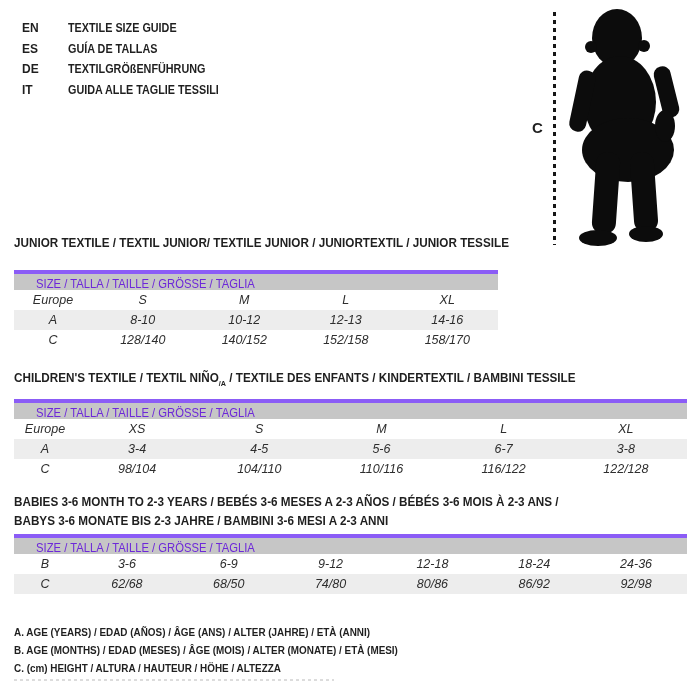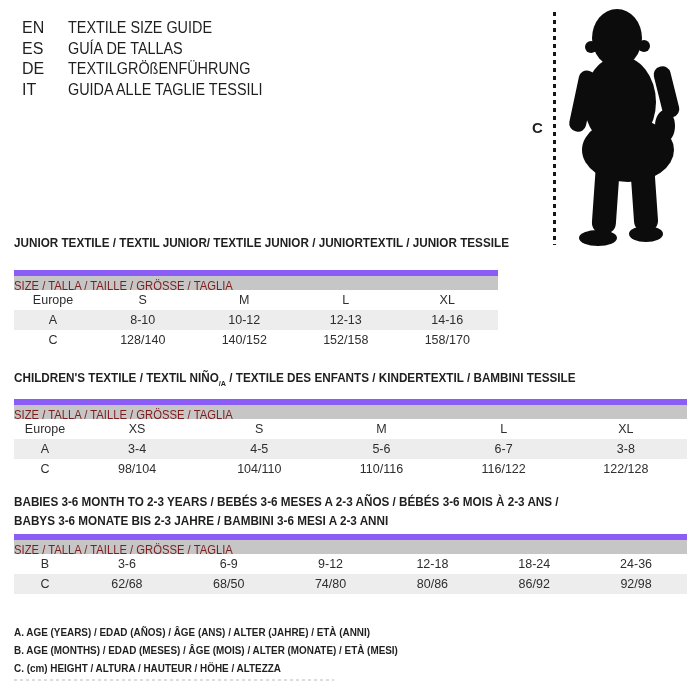--- a/index.html
+++ b/index.html
@@ -4,44 +4,44 @@
 <style>
   html,body{margin:0;padding:0;background:#ffffff;}
   #page{position:relative;width:700px;height:700px;background:#ffffff;overflow:hidden;
         font-family:"Liberation Sans",sans-serif;color:#1f1f1f;}
 
   
   .cond{display:inline-block;transform:scaleX(.9);transform-origin:0 50%;white-space:nowrap;}
 
   
   .lang-list{position:absolute;top:18px;left:22px;}
-  .lang-row{line-height:20.5px;font-weight:normal;font-size:16px;}
+  .lang-row{line-height:20.5px;font-weight:bold;font-size:12px;}
   .lang-code{display:inline-block;width:46px;vertical-align:top;}
   .lang-label{vertical-align:top;}
 
   
   .measure-line{position:absolute;left:553px;top:12px;width:3px;height:233px;
     background:repeating-linear-gradient(to bottom,#161616 0 4px,transparent 4px 8px);}
   .measure-label{position:absolute;left:532px;top:119px;font-weight:bold;font-size:15px;}
   .baby-svg{position:absolute;left:558px;top:2px;}
 
   
   .section{position:absolute;left:14px;}
   .sec1{top:236px;width:484px;}
   .sec2{top:371px;width:673px;}
   .sec3{top:492px;width:673px;}
   .section-title{font-weight:bold;font-size:13px;line-height:14px;}
   .sec1 .section-title{margin-bottom:20px;}
   .sec2 .section-title{margin-bottom:8px;}
   .sec3 .section-title{line-height:19px;margin-bottom:4px;}
   .subscript{font-size:.62em;vertical-align:sub;}
 
-  .size-header{height:20px;line-height:20px;background:#c6c6c6;border-top:6px solid #8b5cf6;
-               padding-left:0;font-size:12.5px;color:#7f1d1d;box-sizing:border-box;}
-  table.size-table{width:100%;border-collapse:collapse;table-layout:fixed;}
+  .size-header{height:20px;line-height:20px;background:#c6c6c6;border-top:4px solid #8b5cf6;
+               padding-left:22px;font-size:12.5px;color:#6d28d9;box-sizing:border-box;}
+  table.size-table{width:100%;border-collapse:collapse;table-layout:fixed;font-style:italic;}
   table.size-table td{height:20px;font-size:12.5px;color:#2e2e2e;text-align:center;
                       padding:0;vertical-align:middle;}
   td.row-label{text-align:left;padding-left:6px;}
   tr.alt{background:#ededed;}
 
   
   .footnotes{position:absolute;left:14px;top:623px;}
   .footnote{font-weight:bold;font-size:11px;line-height:18px;}
 
   .bottom-divider{position:absolute;left:14px;top:679px;width:320px;height:2px;opacity:.65;

